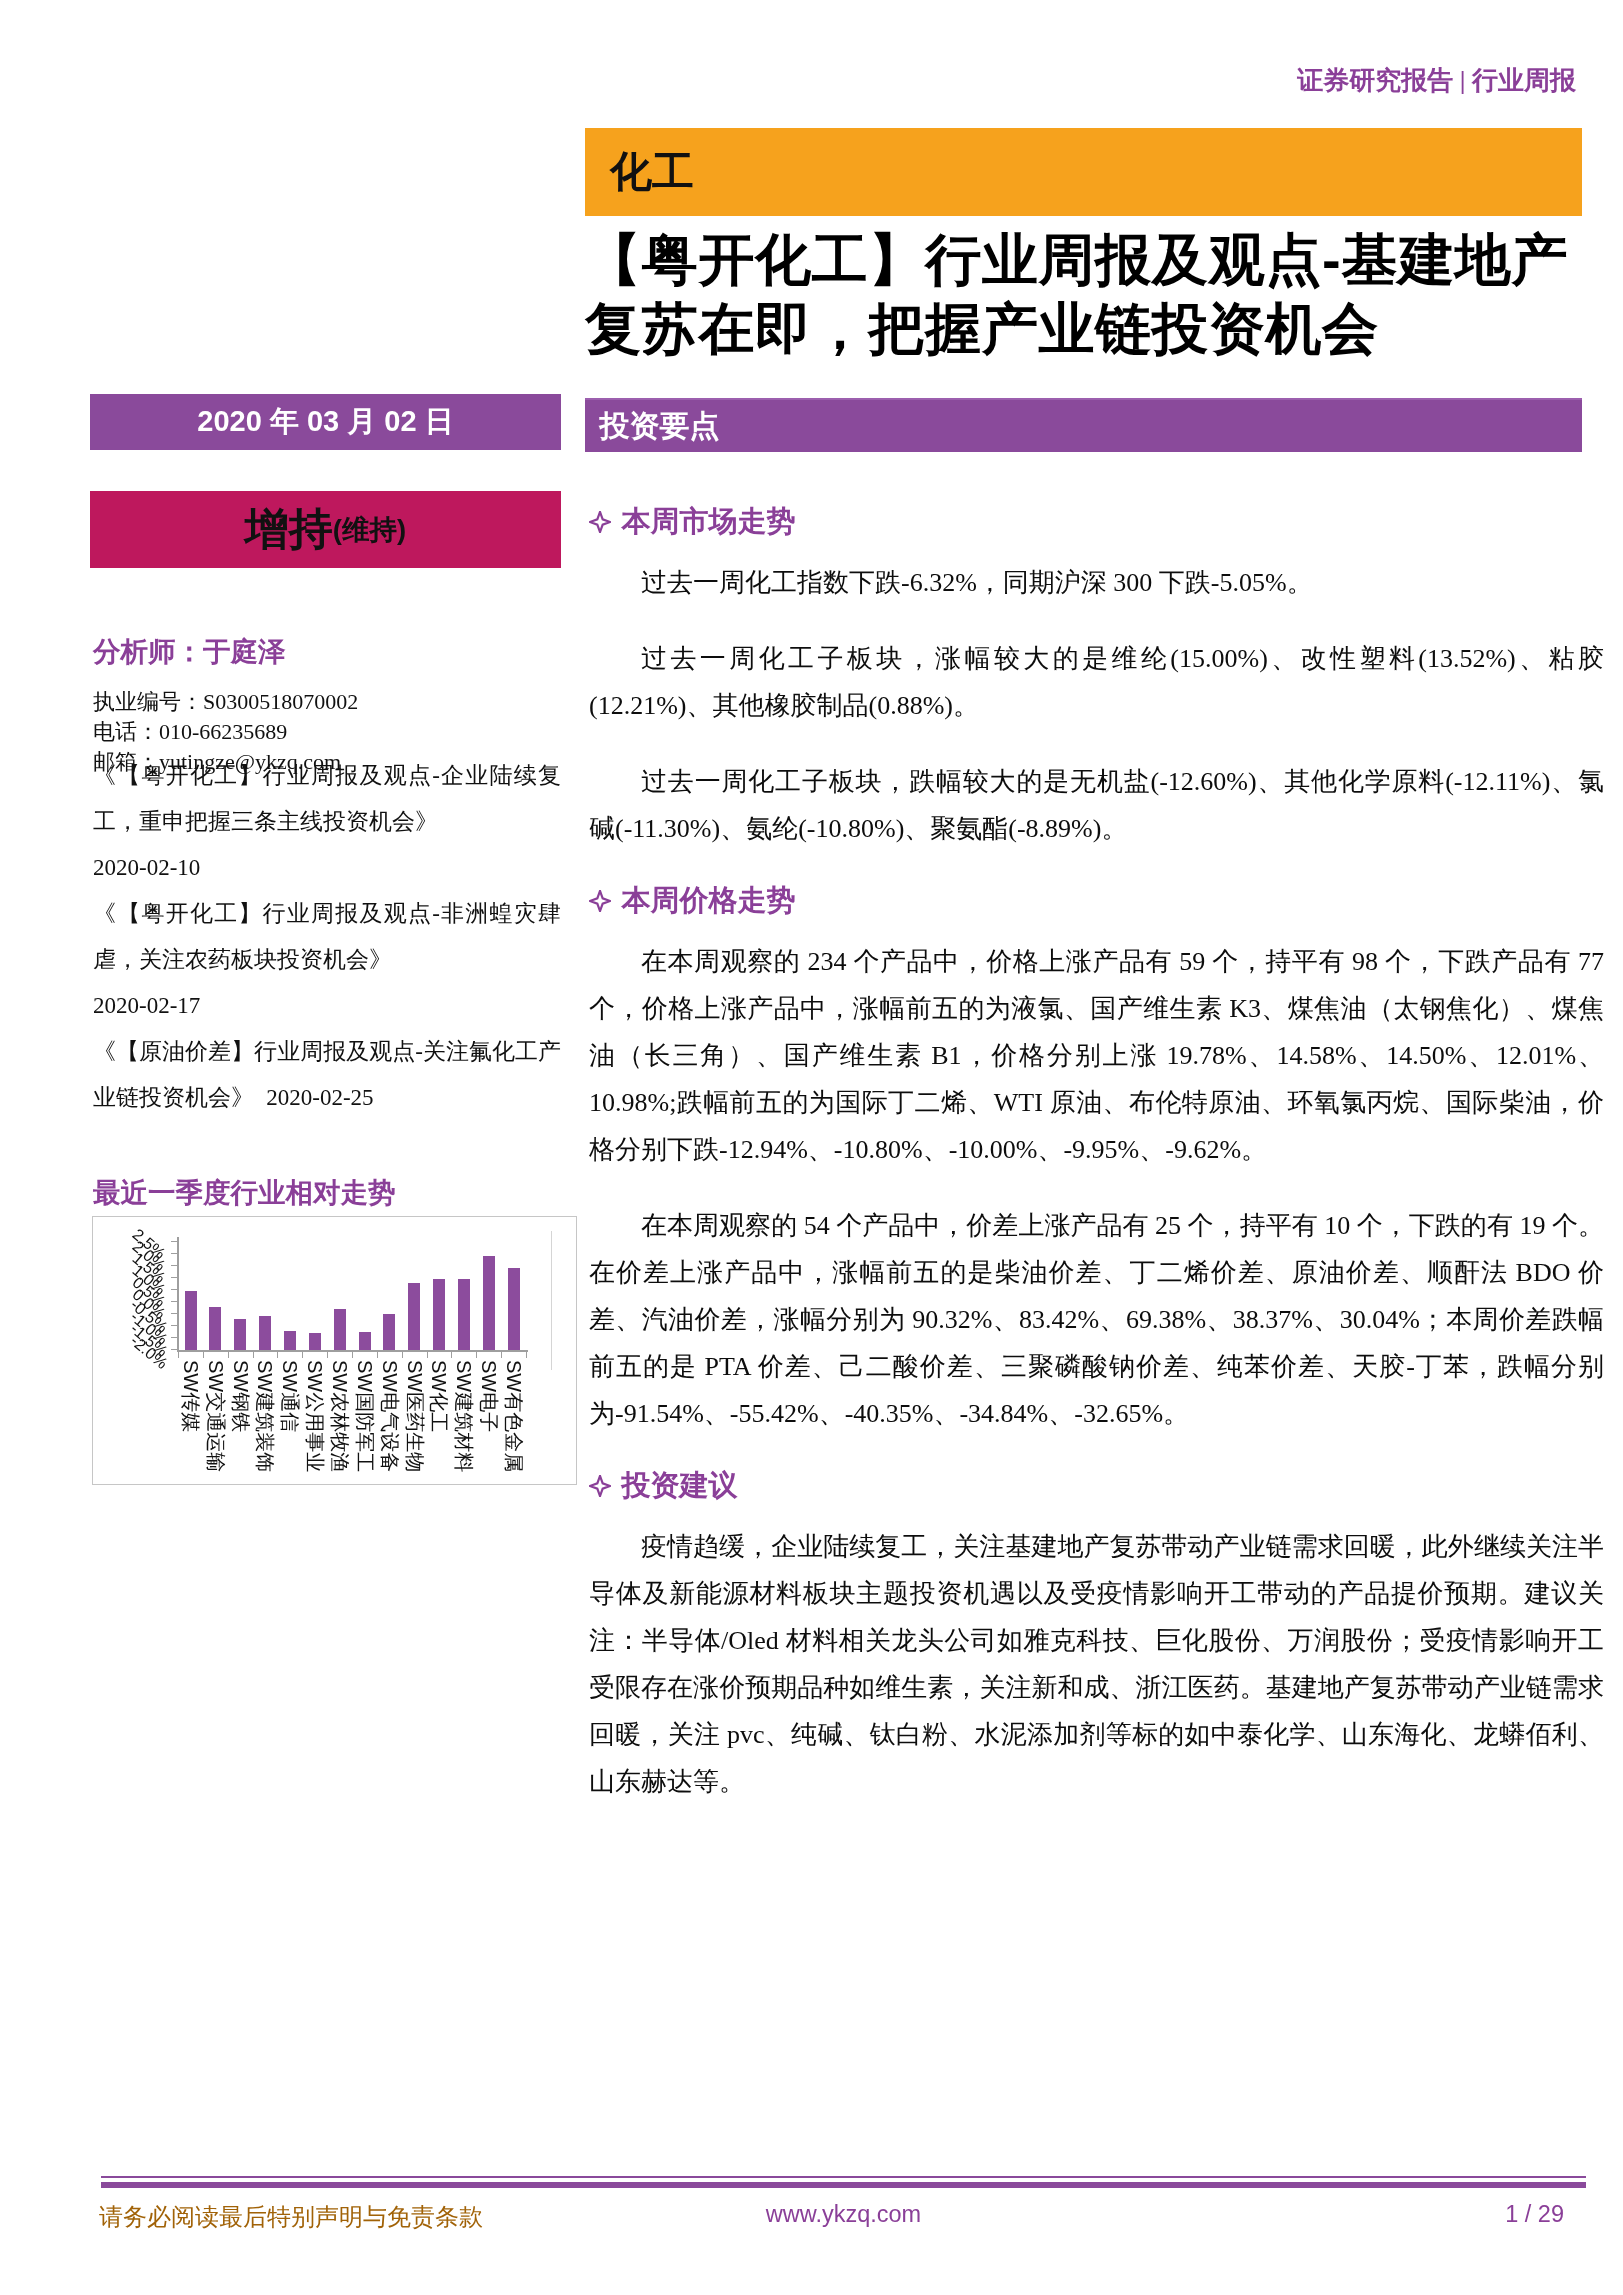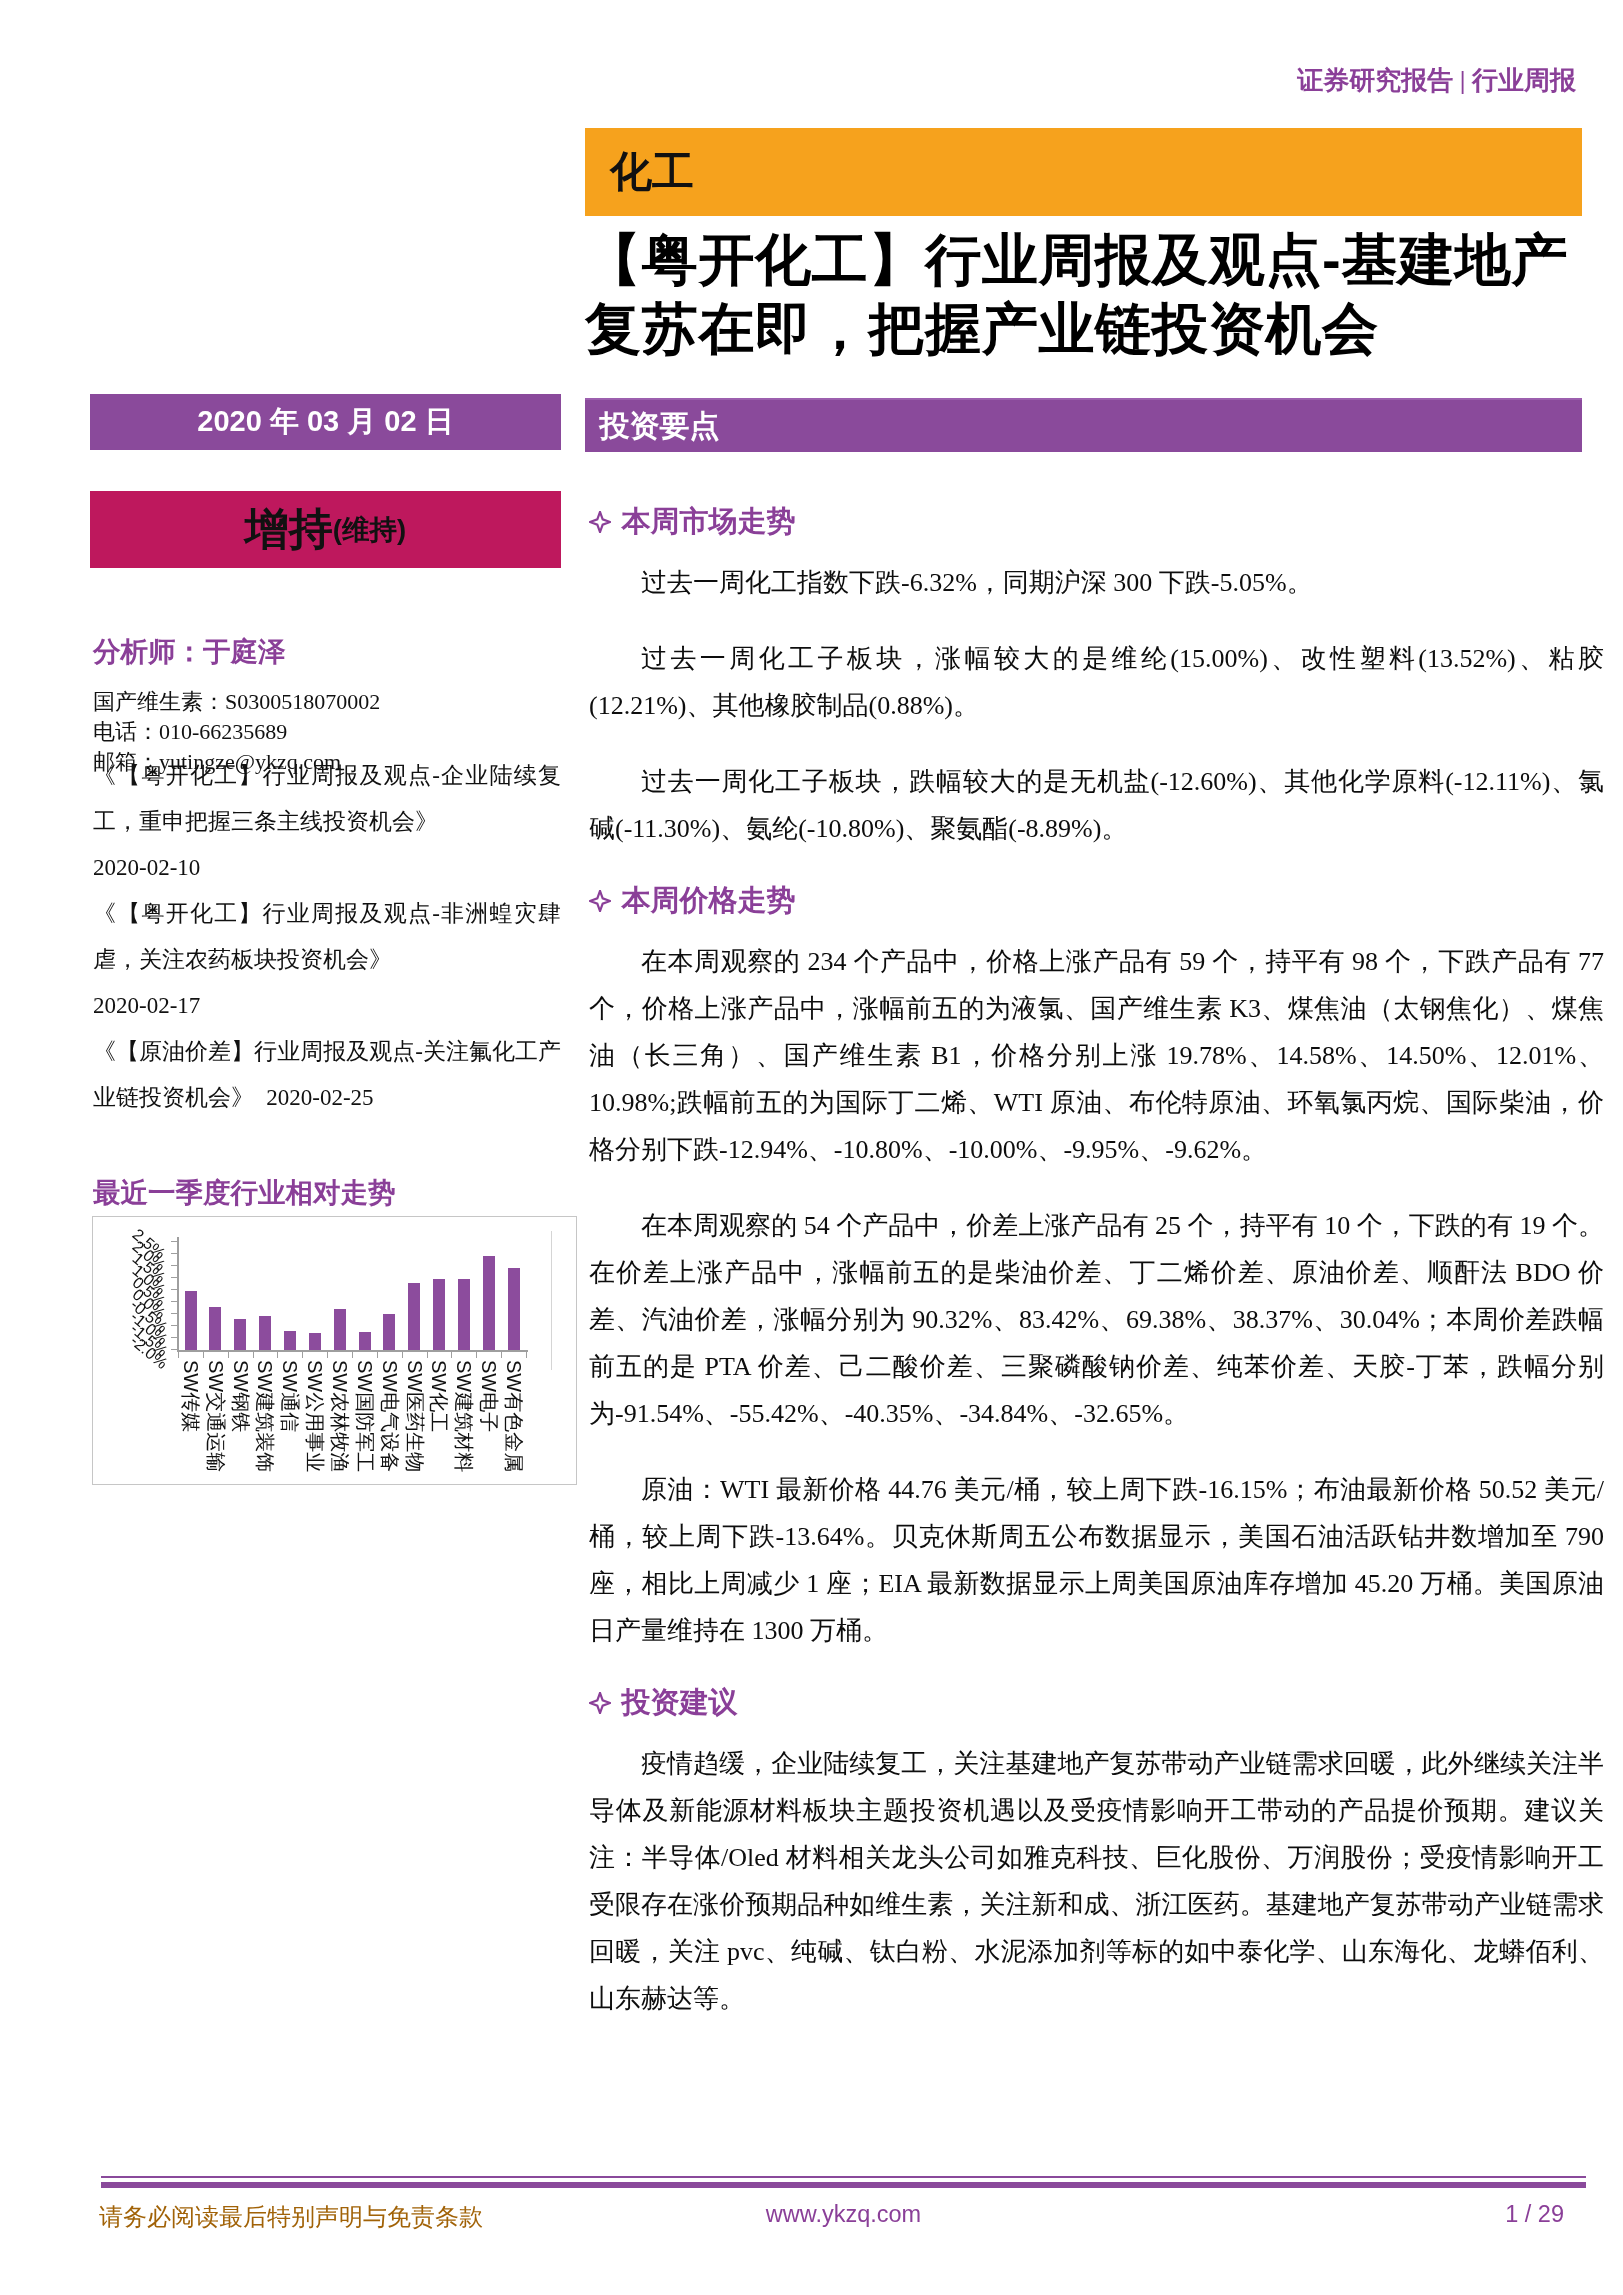--- a/index.html
+++ b/index.html
@@ -110,21 +110,21 @@
     <span>投资要点</span>
   </div>
 
   <div class="rating-box">
     <span class="rating-main">增持</span>
     <span class="rating-note">(维持)</span>
   </div>
 
   <div class="analyst">
     <div class="analyst-name">分析师：于庭泽</div>
-    <div class="analyst-line">国产维生素：S0300518070002</div>
+    <div class="analyst-line">执业编号：S0300518070002</div>
     <div class="analyst-line">电话：010-66235689</div>
     <div class="analyst-line">邮箱：yutingze@ykzq.com</div>
   </div>
 
   <div class="related">
     <div class="related-item">
       <span>《【粤开化工】行业周报及观点-企业陆续复工，重申把握三条主线投资机会》</span>
       <span class="rdate-block">2020-02-10</span>
     </div>
     <div class="related-item">
@@ -225,21 +225,20 @@
     <div class="kp-heading">
       <span class="diamond-icon">
         <svg width="22" height="22" viewBox="0 0 14 14">
             <path d="M7 0.6 L8.7 5.3 L13.4 7 L8.7 8.7 L7 13.4 L5.3 8.7 L0.6 7 L5.3 5.3 Z" fill="none" stroke="#8a3f98" stroke-width="1.4"></path>
           </svg>
       </span>
       <span>本周价格走势</span>
     </div>
     <p class="kp-par">在本周观察的 234 个产品中，价格上涨产品有 59 个，持平有 98 个，下跌产品有 77 个，价格上涨产品中，涨幅前五的为液氯、国产维生素 K3、煤焦油（太钢焦化）、煤焦油（长三角）、国产维生素 B1，价格分别上涨 19.78%、14.58%、14.50%、12.01%、10.98%;跌幅前五的为国际丁二烯、WTI 原油、布伦特原油、环氧氯丙烷、国际柴油，价格分别下跌-12.94%、-10.80%、-10.00%、-9.95%、-9.62%。</p>
     <p class="kp-par">在本周观察的 54 个产品中，价差上涨产品有 25 个，持平有 10 个，下跌的有 19 个。在价差上涨产品中，涨幅前五的是柴油价差、丁二烯价差、原油价差、顺酐法 BDO 价差、汽油价差，涨幅分别为 90.32%、83.42%、69.38%、38.37%、30.04%；本周价差跌幅前五的是 PTA 价差、己二酸价差、三聚磷酸钠价差、纯苯价差、天胶-丁苯，跌幅分别为-91.54%、-55.42%、-40.35%、-34.84%、-32.65%。</p>
-    <p class="kp-par">原油：WTI 最新价格 44.76 美元/桶，较上周下跌-16.15%；布油最新价格 50.52 美元/桶，较上周下跌-13.64%。贝克休斯周五公布数据显示，美国石油活跃钻井数增加至 790 座，相比上周减少 1 座；EIA 最新数据显示上周美国原油库存增加 45.20 万桶。美国原油日产量维持在 1300 万桶。</p>
 
     <div class="kp-heading">
       <span class="diamond-icon">
         <svg width="22" height="22" viewBox="0 0 14 14">
             <path d="M7 0.6 L8.7 5.3 L13.4 7 L8.7 8.7 L7 13.4 L5.3 8.7 L0.6 7 L5.3 5.3 Z" fill="none" stroke="#8a3f98" stroke-width="1.4"></path>
           </svg>
       </span>
       <span>投资建议</span>
     </div>
     <p class="kp-par">疫情趋缓，企业陆续复工，关注基建地产复苏带动产业链需求回暖，此外继续关注半导体及新能源材料板块主题投资机遇以及受疫情影响开工带动的产品提价预期。建议关注：半导体/Oled 材料相关龙头公司如雅克科技、巨化股份、万润股份；受疫情影响开工受限存在涨价预期品种如维生素，关注新和成、浙江医药。基建地产复苏带动产业链需求回暖，关注 pvc、纯碱、钛白粉、水泥添加剂等标的如中泰化学、山东海化、龙蟒佰利、山东赫达等。</p>

